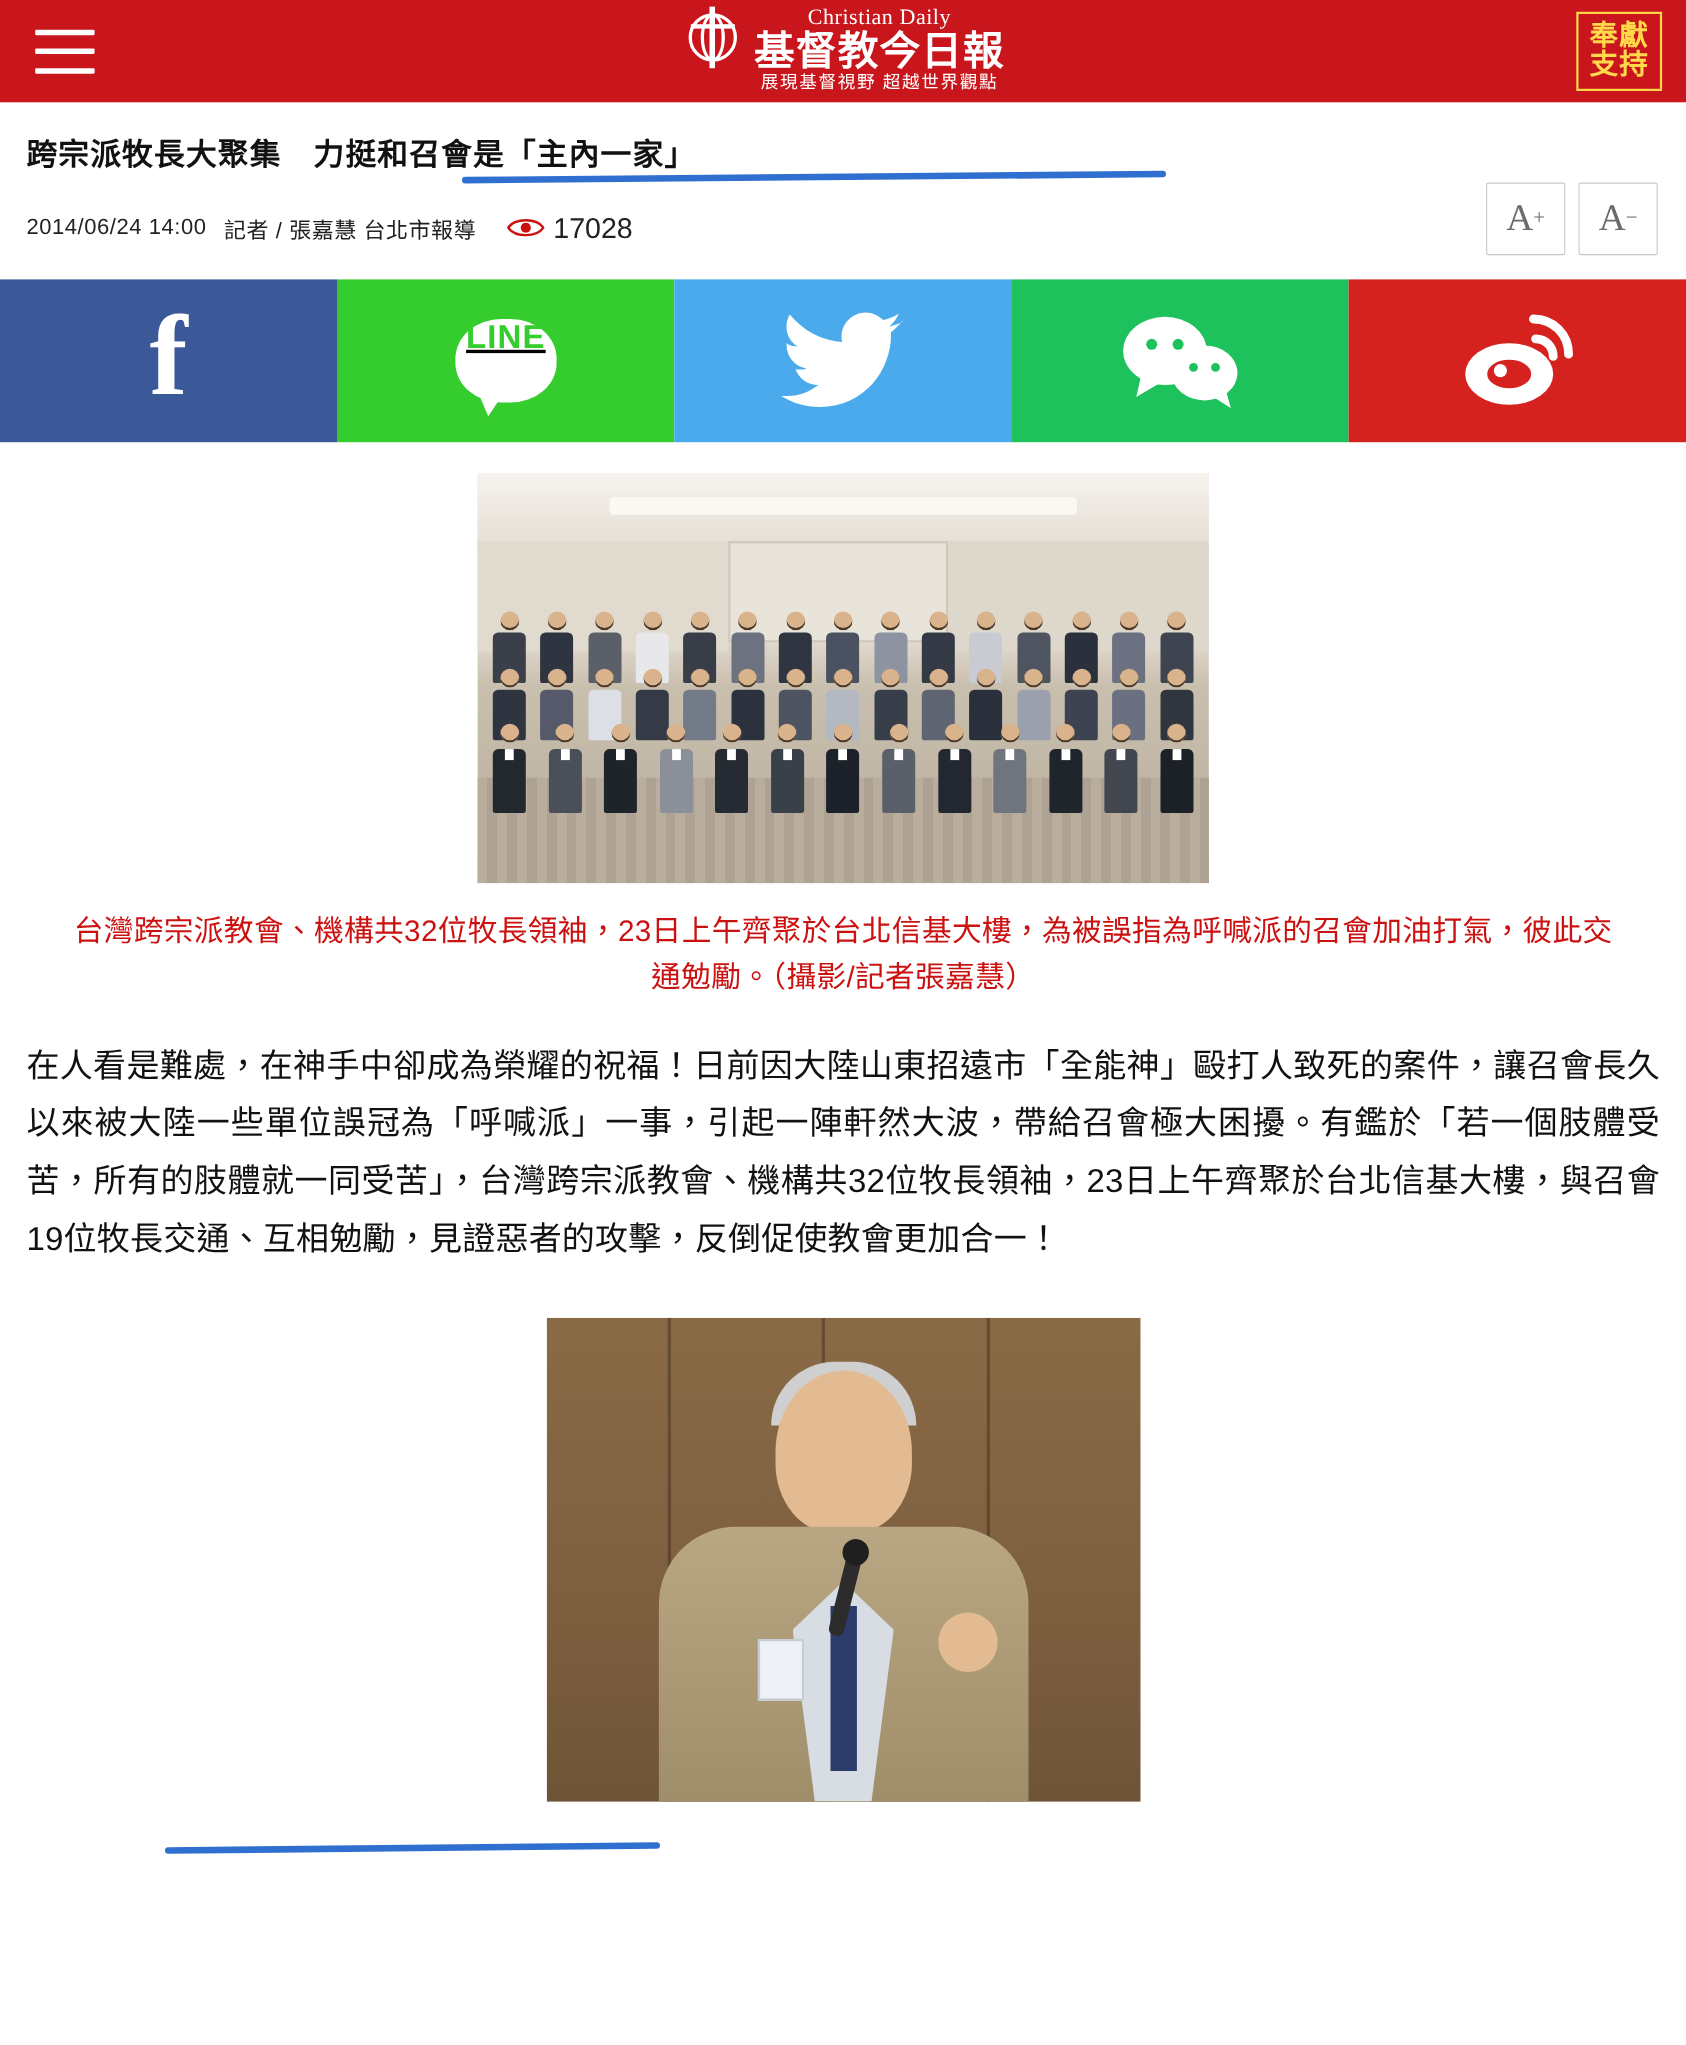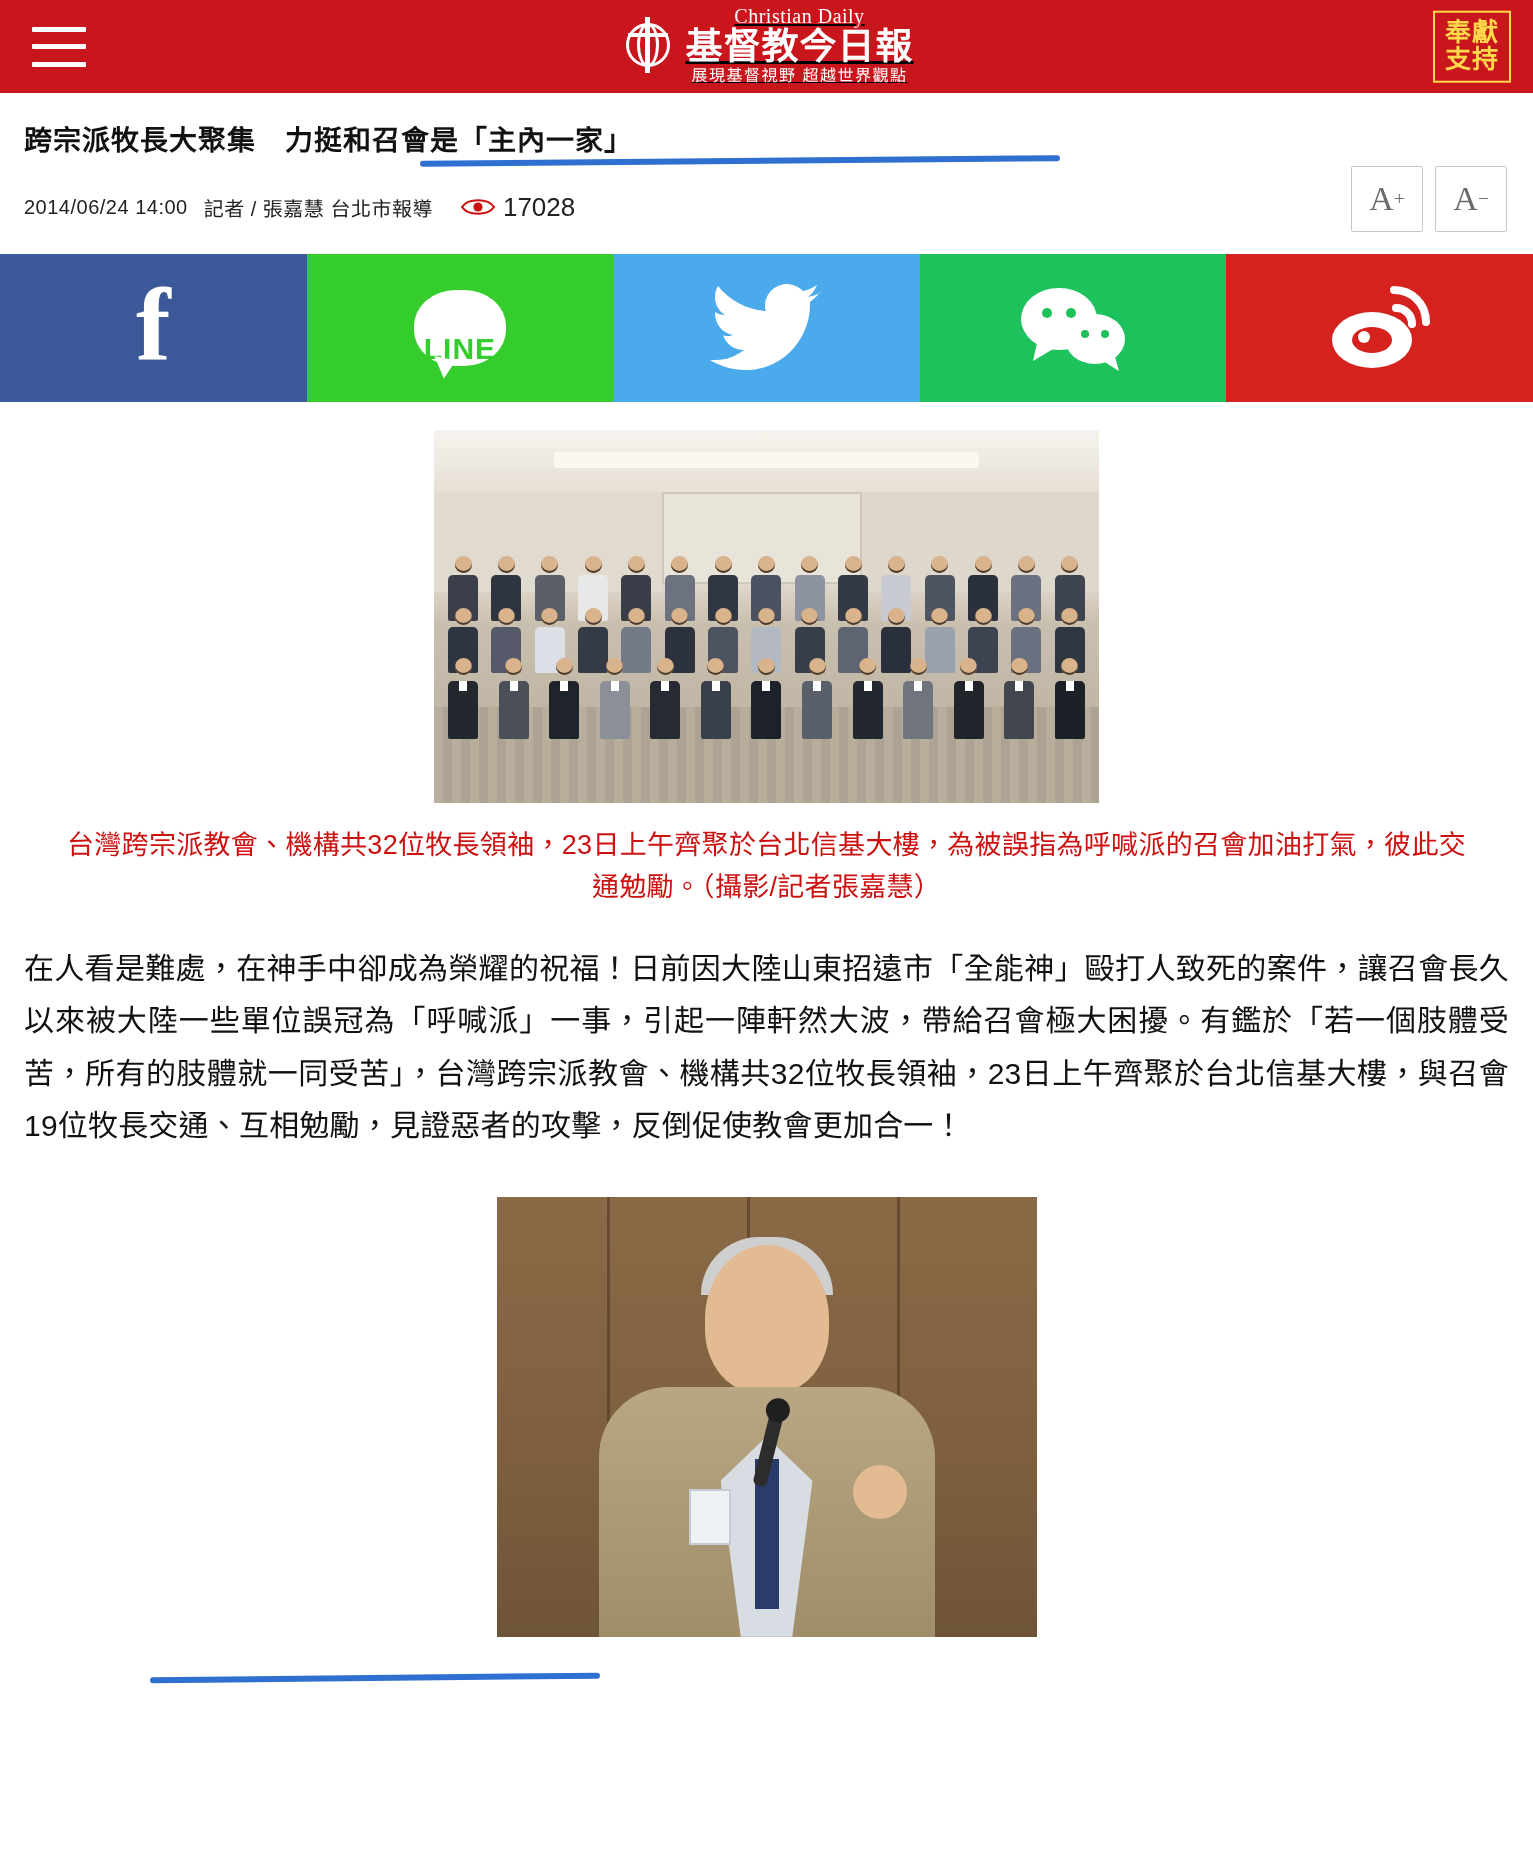--- a/index.html
+++ b/index.html
@@ -39,24 +39,23 @@
   }
   .hamburger span {
     display: block;
     height: 5px;
     width: 100%;
     background: #ffffff;
     border-radius: 1px;
   }
   .brand {
     display: flex;
-    align-items: center;
+    align-items: flex-start;
     gap: 10px;
     transform: translateY(-2px);
-    text-decoration: underline;
   }
   .brand-globe {
     width: 56px;
     height: 56px;
     position: relative;
     flex: 0 0 auto;
   }
   .brand-globe .ring {
     position: absolute;
     inset: 6px 6px 6px 6px;
@@ -218,22 +217,23 @@
   .fb-glyph {
     color: #fff;
     font-family: "Liberation Serif", "DejaVu Serif", serif;
     font-size: 104px;
     font-weight: bold;
     line-height: 1;
     transform: translateY(-4px);
   }
   .line-bubble {
     width: 92px; height: 76px; background: #fff; border-radius: 42px/36px;
-    display: flex; align-items: flex-end; justify-content: center;
-    position: relative;
+    display: flex; align-items: flex-start; justify-content: center;
+    position: relative;
+    text-decoration: underline;
   }
   .line-bubble::after {
     content: "";
     position: absolute;
     bottom: -12px; left: 18px;
     border-left: 14px solid transparent;
     border-right: 8px solid transparent;
     border-top: 20px solid #fff;
     transform: rotate(12deg);
   }

